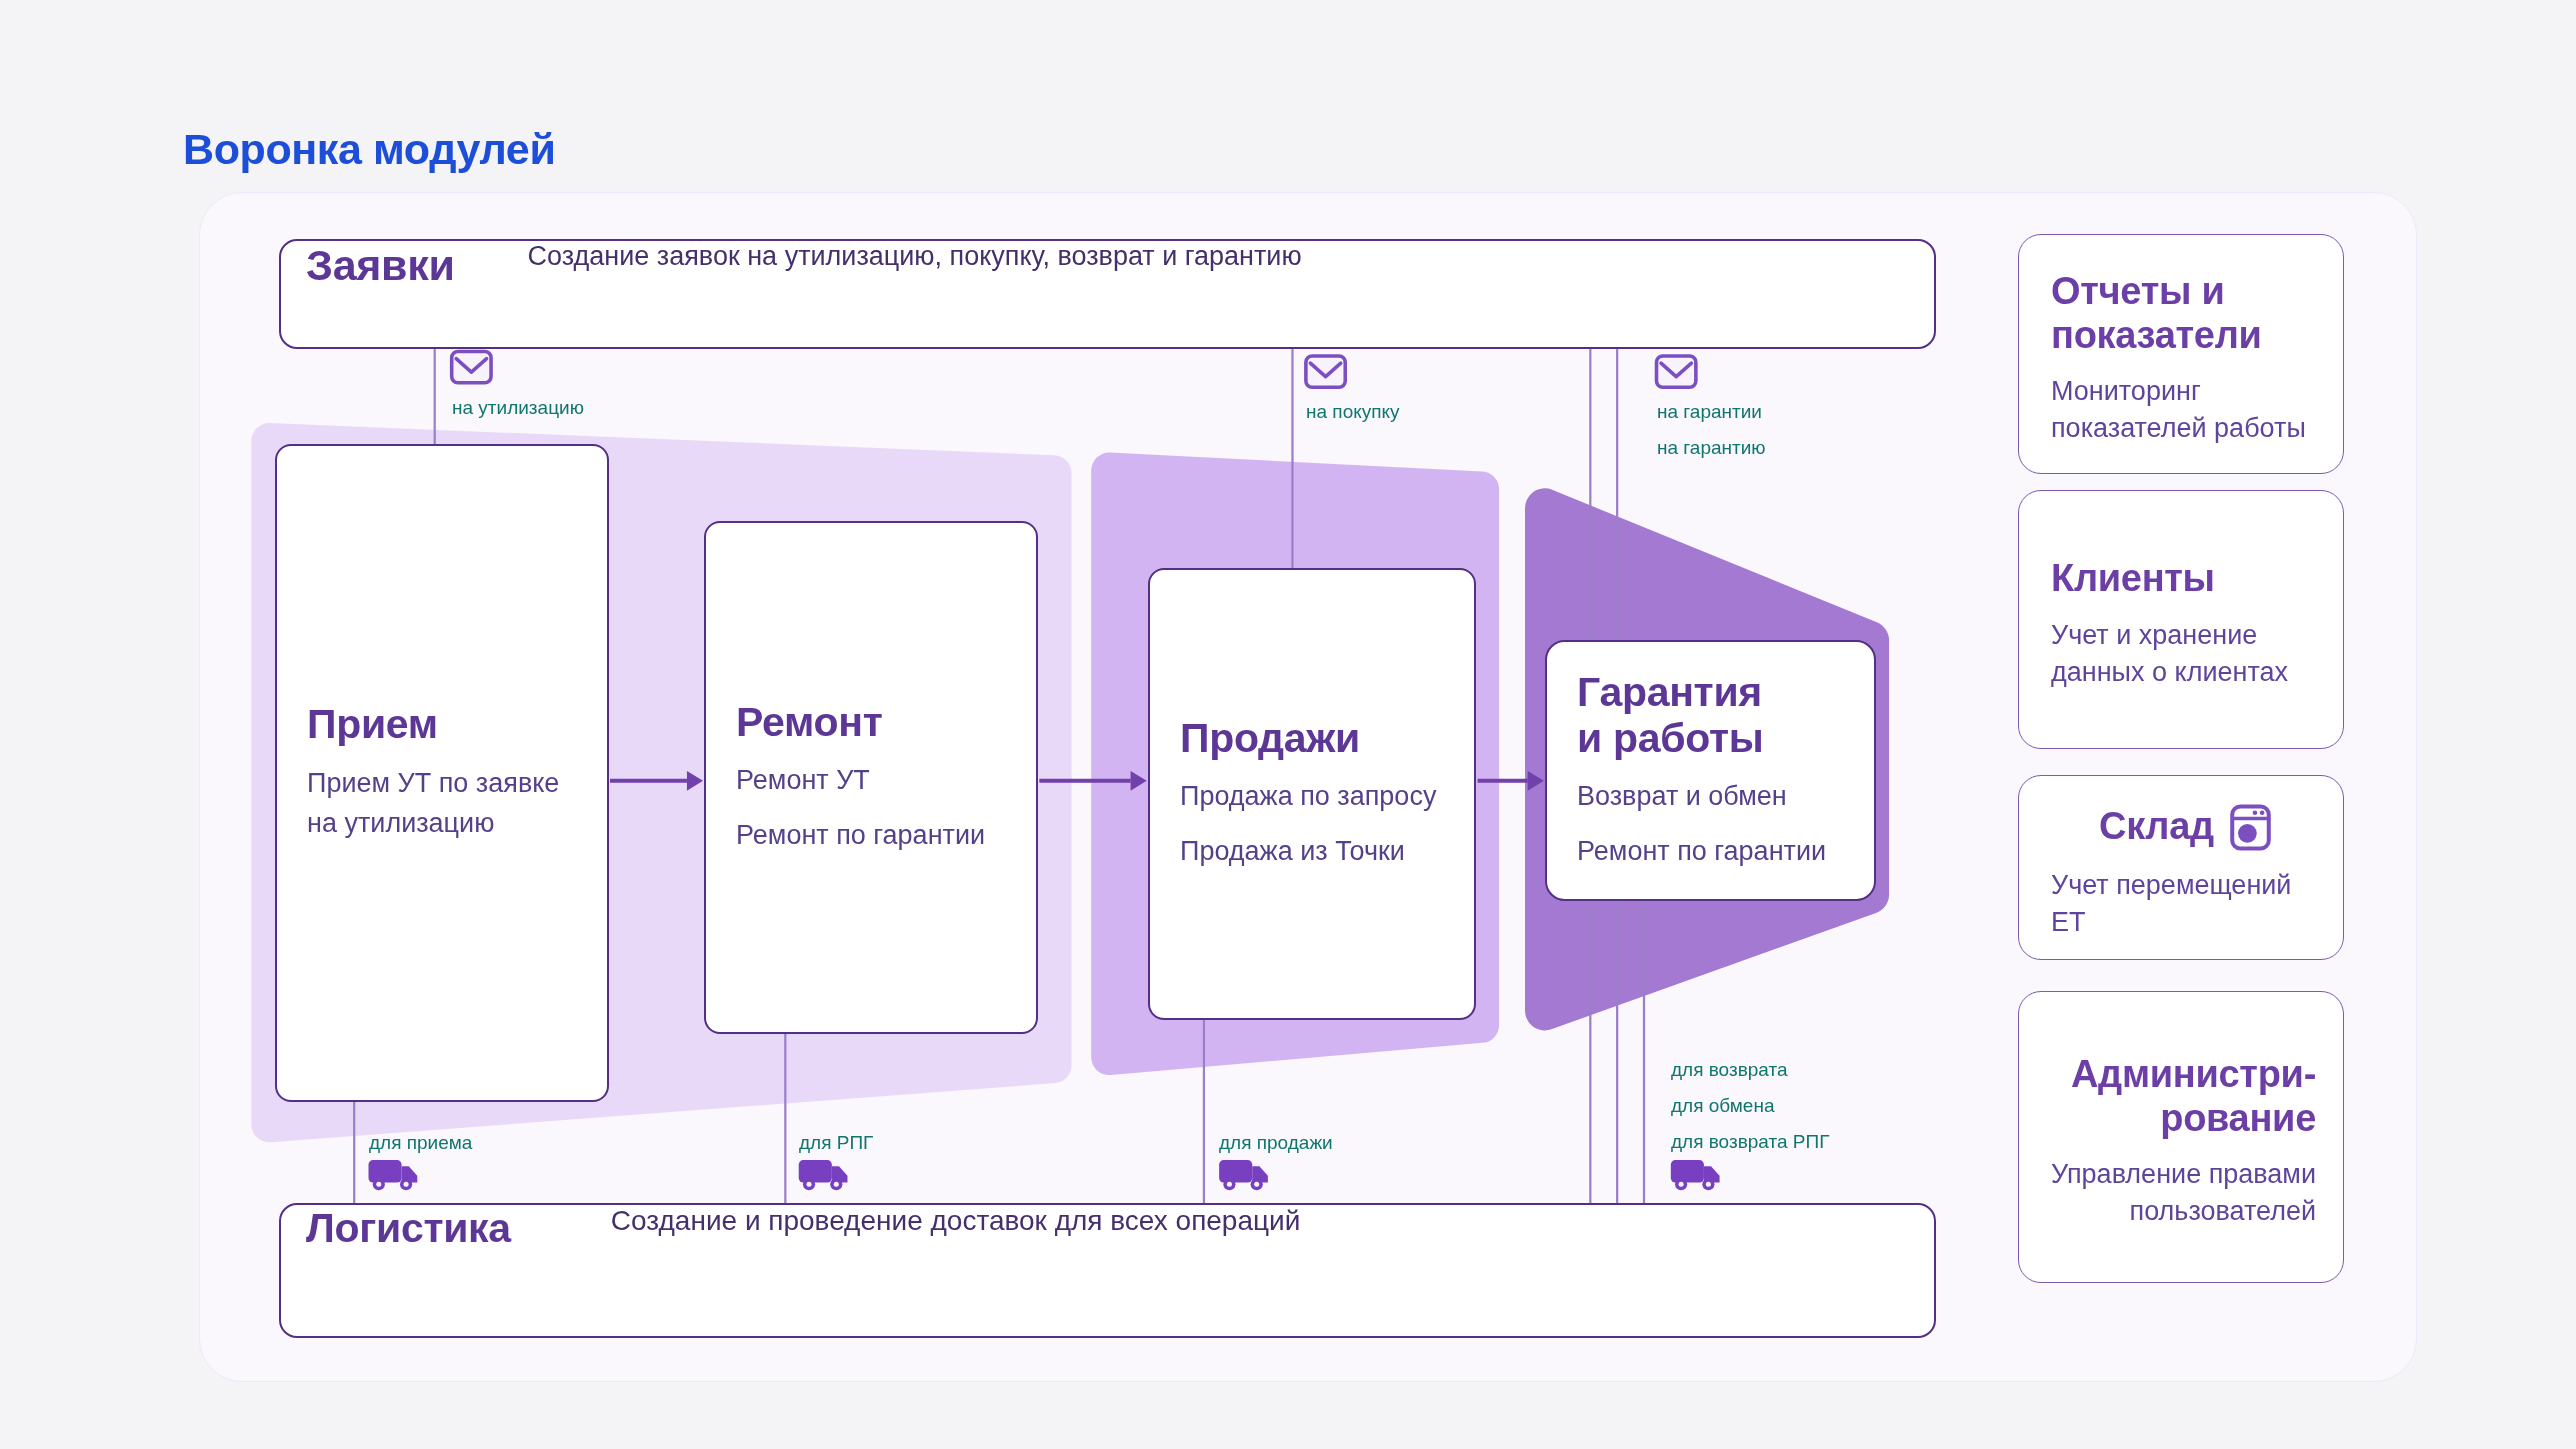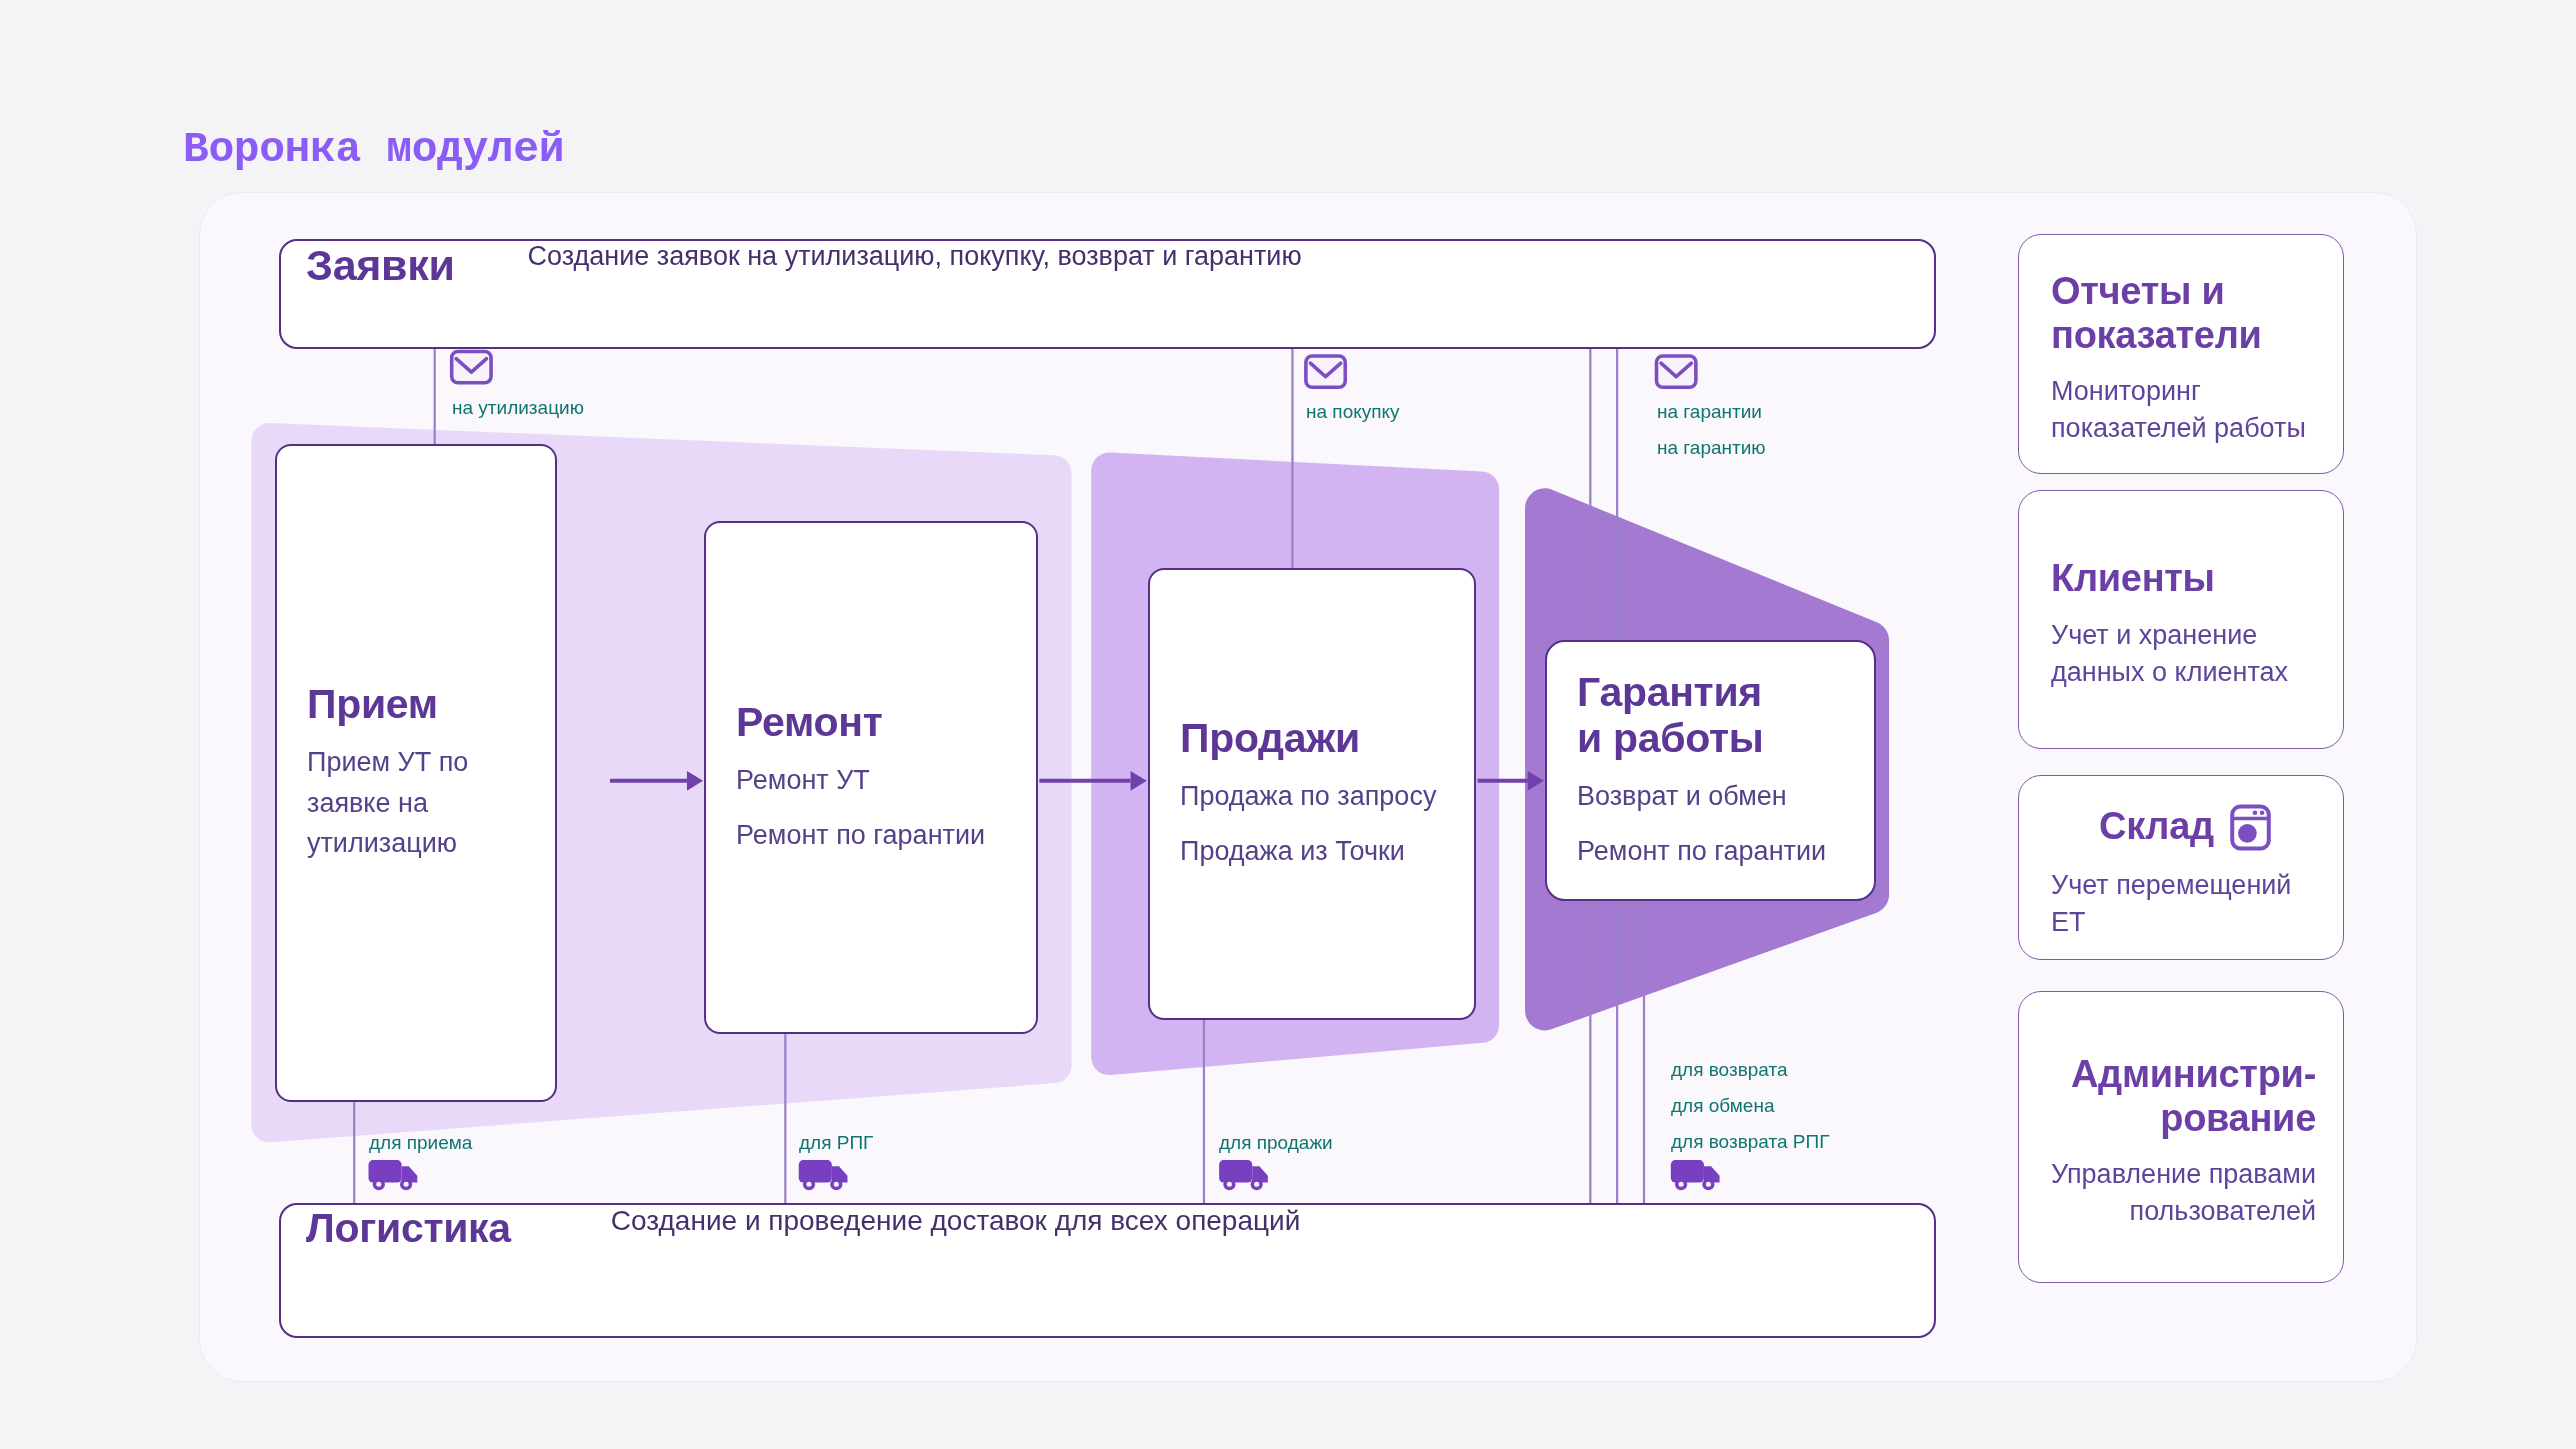--- a/index.html
+++ b/index.html
@@ -4,21 +4,21 @@
 <style>
   html,body{margin:0;padding:0;}
   body{
     width:2576px;height:1449px;position:relative;overflow:hidden;
     background:#f4f3f6;
     font-family:"Liberation Sans", sans-serif;
     -webkit-font-smoothing:antialiased;
   }
   .abs{position:absolute;}
   .page-title{
-    left:183px;top:125px;font-size:43px;font-weight:bold;color:#8b5cf6;letter-spacing:-0.4px;font-family:Liberation Mono, monospace;
+    left:183px;top:125px;font-size:43px;font-weight:bold;color:#1d4ed8;letter-spacing:-0.4px;
   }
   .container{
     left:199px;top:192px;width:2216px;height:1188px;
     background:#faf7fd;border:1.8px solid #efe8f8;border-radius:43px;
   }
   svg.overlay{position:absolute;left:0;top:0;z-index:2;}
   .sh1{fill:#E9D9F8;stroke:#E9D9F8;stroke-width:40px;stroke-linejoin:round;}
   .sh2{fill:#D3B4F2;stroke:#D3B4F2;stroke-width:40px;stroke-linejoin:round;}
   .sh3{fill:#A379D1;stroke:#A379D1;stroke-width:44px;stroke-linejoin:round;}
   .conn{stroke:#9a7fc9;stroke-width:2.5px;}
@@ -41,21 +41,21 @@
   .bar-title{font-size:43px;font-weight:bold;color:#5D3796;margin-left:25px;letter-spacing:-0.3px;}
   .bar-bottom .bar-title{font-size:41px;}
   .bar-sub{font-size:27px;color:#45306B;margin-left:73px;}
   .bar-bottom .bar-sub{margin-left:100px;font-size:28px;}
 
   .module{
     background:#ffffff;border:2.7px solid #533084;border-radius:16px;
     display:flex;flex-direction:column;justify-content:center;
     padding:0 30px;box-sizing:border-box;z-index:3;
   }
-  .m0{left:275px;top:444px;width:282px;height:658px;}
+  .m0{left:275px;top:444px;width:334px;height:658px;}
   .m1{left:704px;top:521px;width:334px;height:513px;}
   .m2{left:1148px;top:568px;width:328px;height:452px;}
   .m3{left:1545px;top:640px;width:331px;height:261px;border-radius:19.7px;}
   .m-title{font-size:41px;font-weight:bold;color:#5D3796;letter-spacing:-0.3px;line-height:1.12;}
   .m3 .m-title{max-width:215px;}
   .m-item{font-size:27px;color:#55418A;line-height:1.5;margin-top:14.3px;}
   .m-item:first-of-type{margin-top:23px;}
 
   .lbl{font-size:19px;color:#0f766e;line-height:36px;z-index:3;}
 

